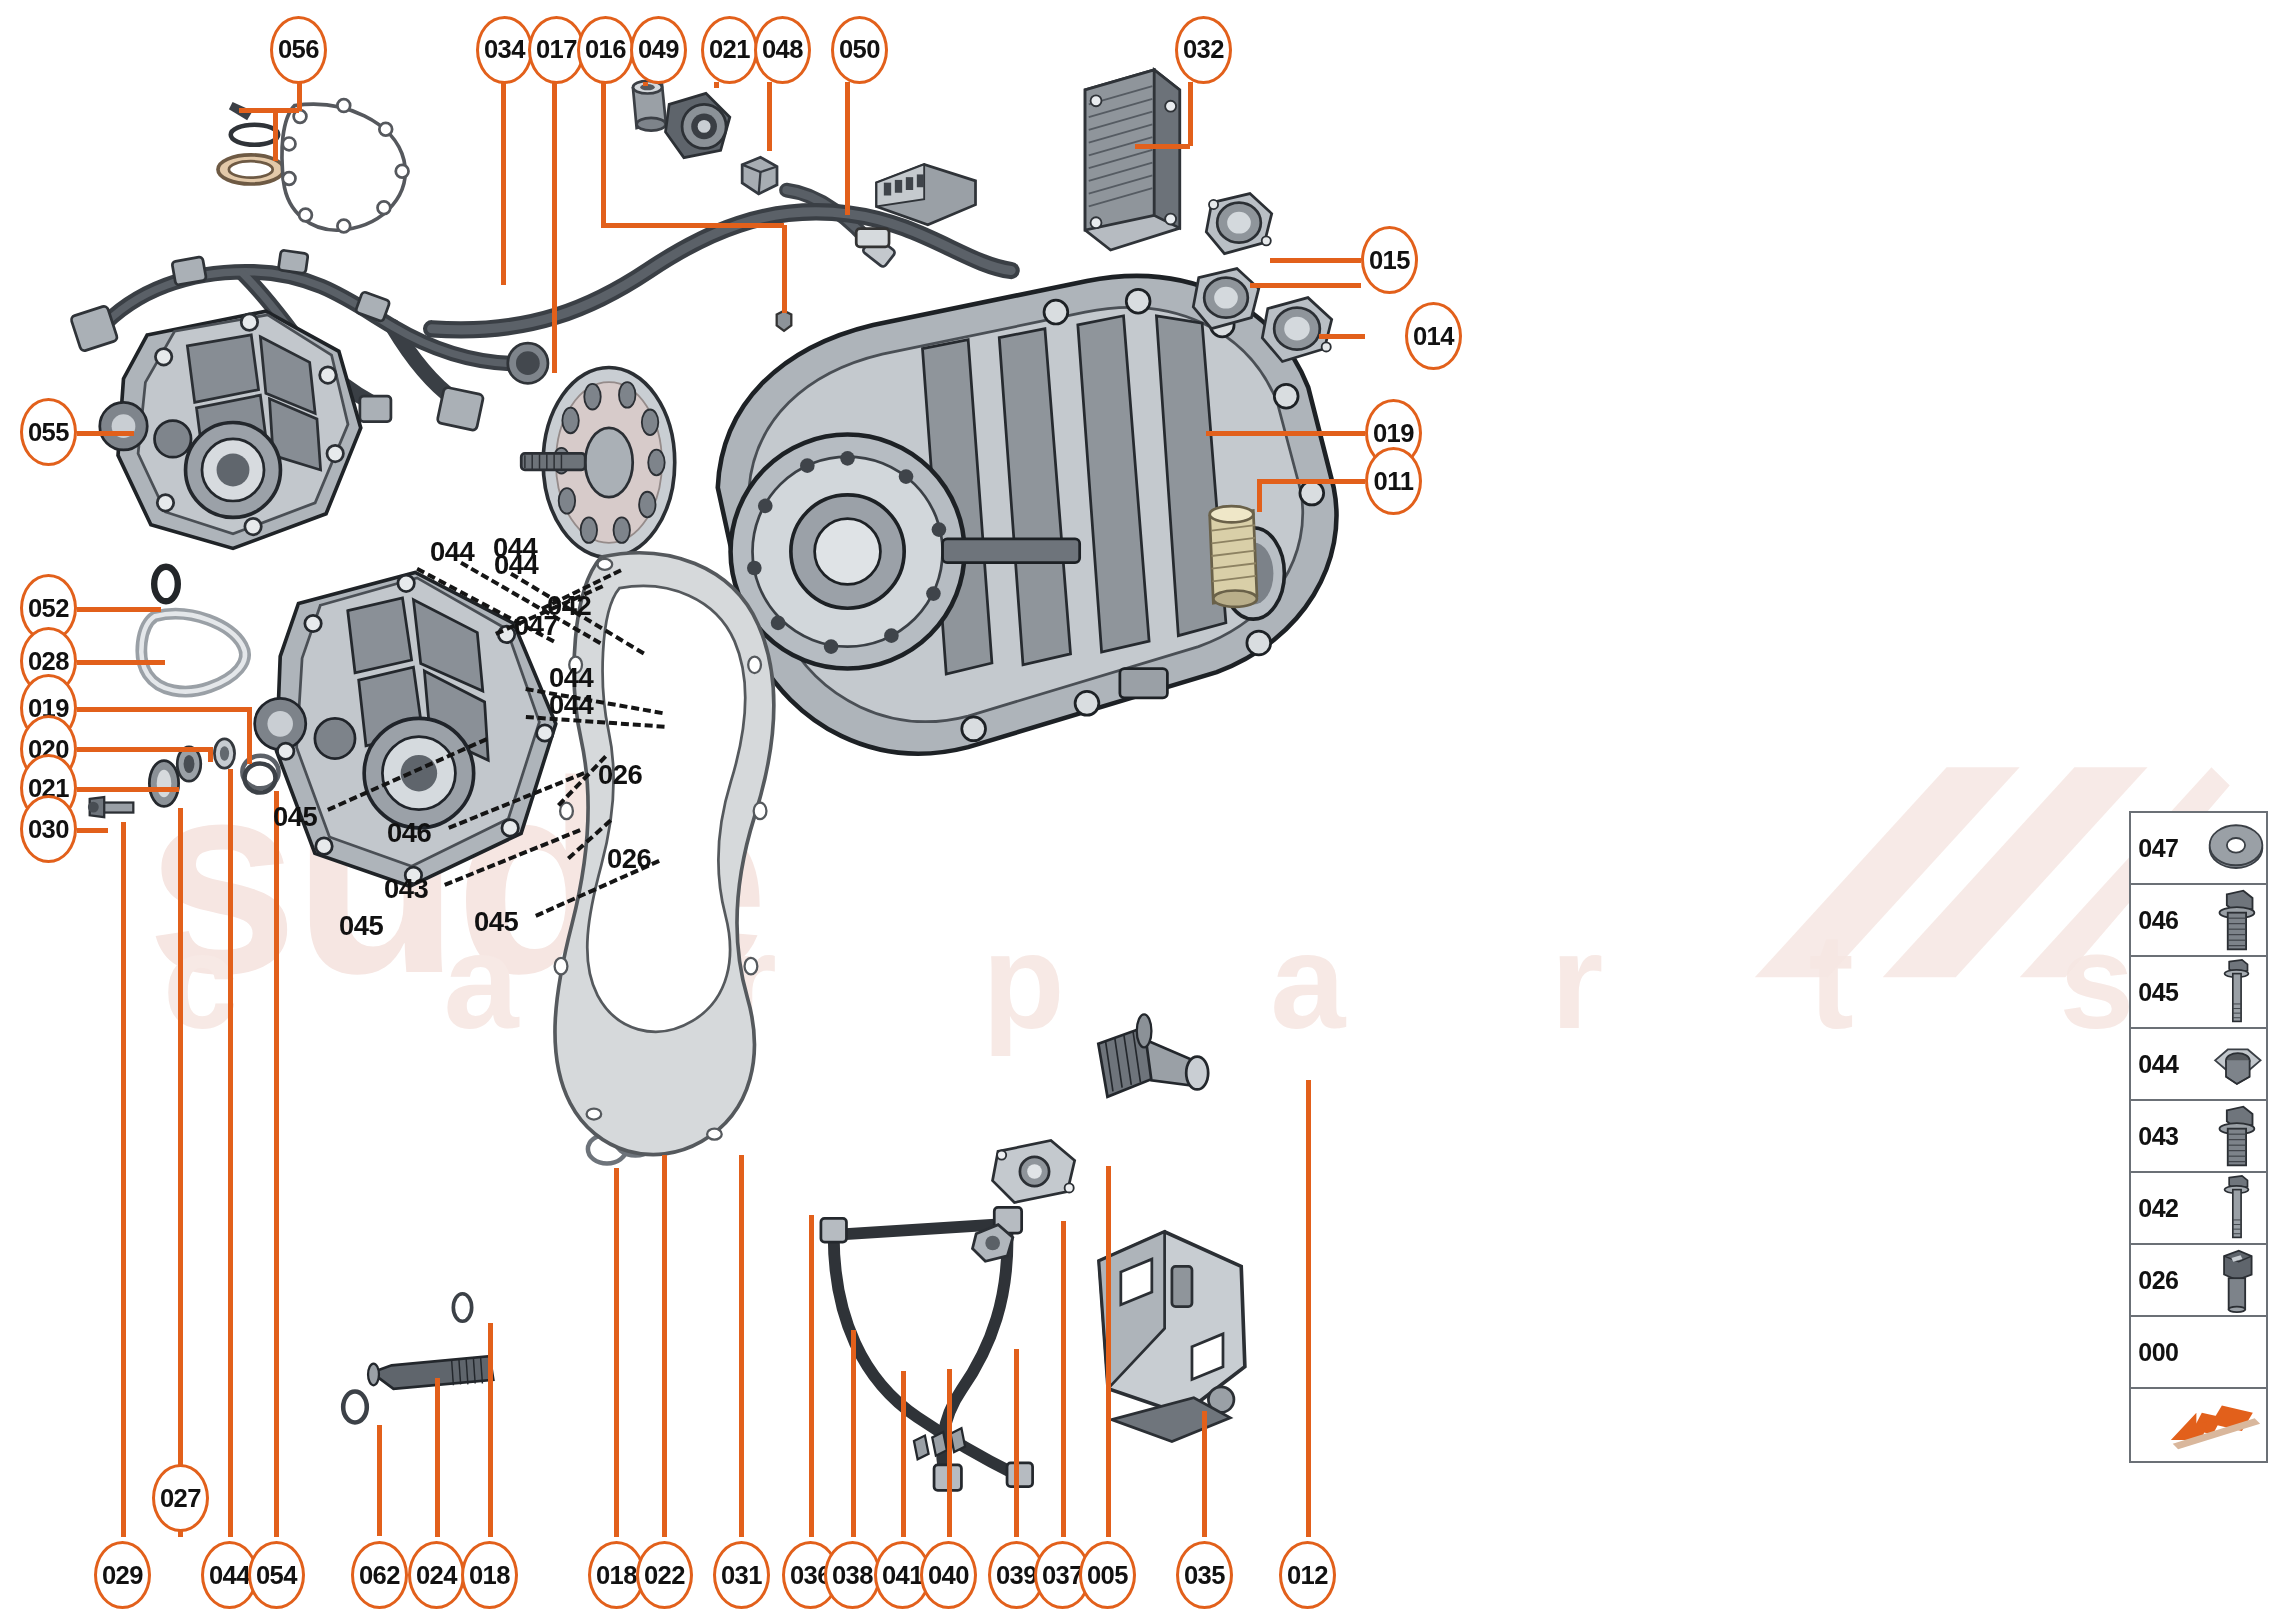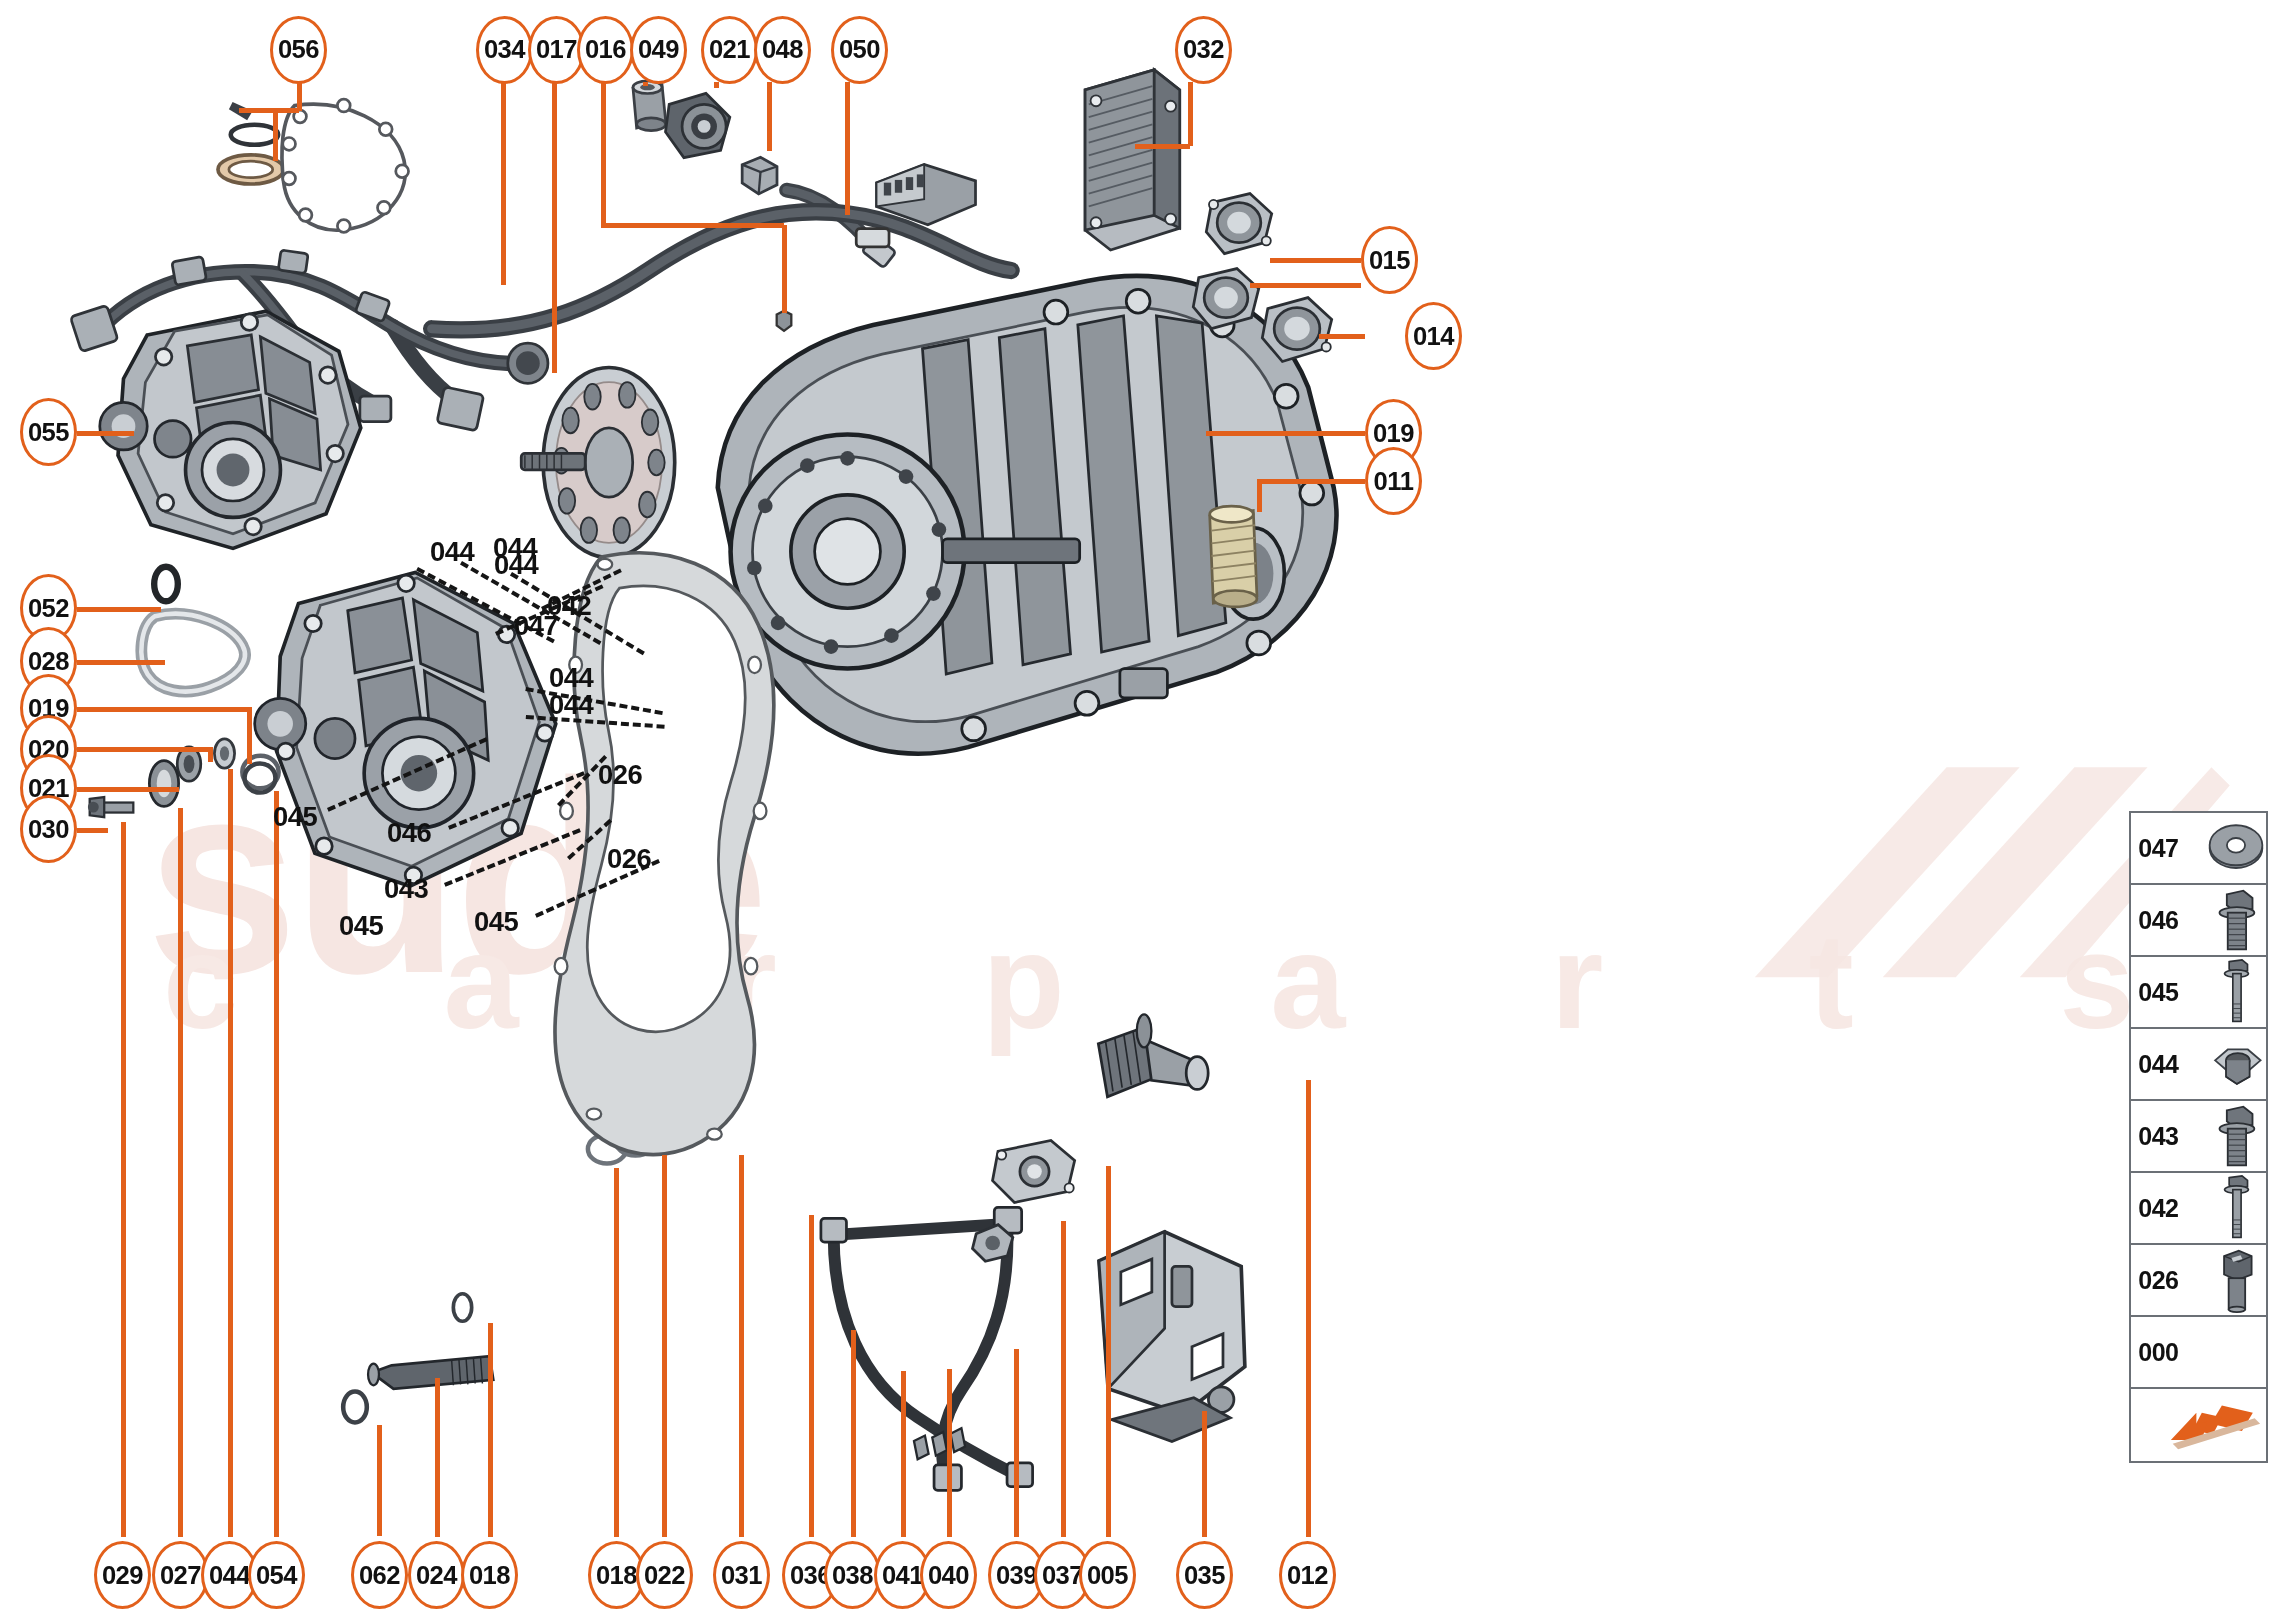--- a/index.html
+++ b/index.html
@@ -718,21 +718,21 @@
       <div class="badge" style="left: 1365px; top: 399px;">019</div>
       <div class="badge" style="left: 1365px; top: 447px;">011</div>
       <div class="badge" style="left: 20px; top: 398px;">055</div>
       <div class="badge" style="left: 20px; top: 574px;">052</div>
       <div class="badge" style="left: 20px; top: 627px;">028</div>
       <div class="badge" style="left: 20px; top: 674px;">019</div>
       <div class="badge" style="left: 20px; top: 715px;">020</div>
       <div class="badge" style="left: 20px; top: 754px;">021</div>
       <div class="badge" style="left: 20px; top: 795px;">030</div>
       <div class="badge" style="left: 94px; top: 1541px;">029</div>
-      <div class="badge" style="left: 152px; top: 1541px;">027</div>
+      <div class="badge" style="left: 152px; top: 1464px;">027</div>
       <div class="badge" style="left: 201px; top: 1541px;">044</div>
       <div class="badge" style="left: 248px; top: 1541px;">054</div>
       <div class="badge" style="left: 351px; top: 1541px;">062</div>
       <div class="badge" style="left: 408px; top: 1541px;">024</div>
       <div class="badge" style="left: 461px; top: 1541px;">018</div>
       <div class="badge" style="left: 588px; top: 1541px;">018</div>
       <div class="badge" style="left: 636px; top: 1541px;">022</div>
       <div class="badge" style="left: 713px; top: 1541px;">031</div>
       <div class="badge" style="left: 782px; top: 1541px;">036</div>
       <div class="badge" style="left: 824px; top: 1541px;">038</div>

